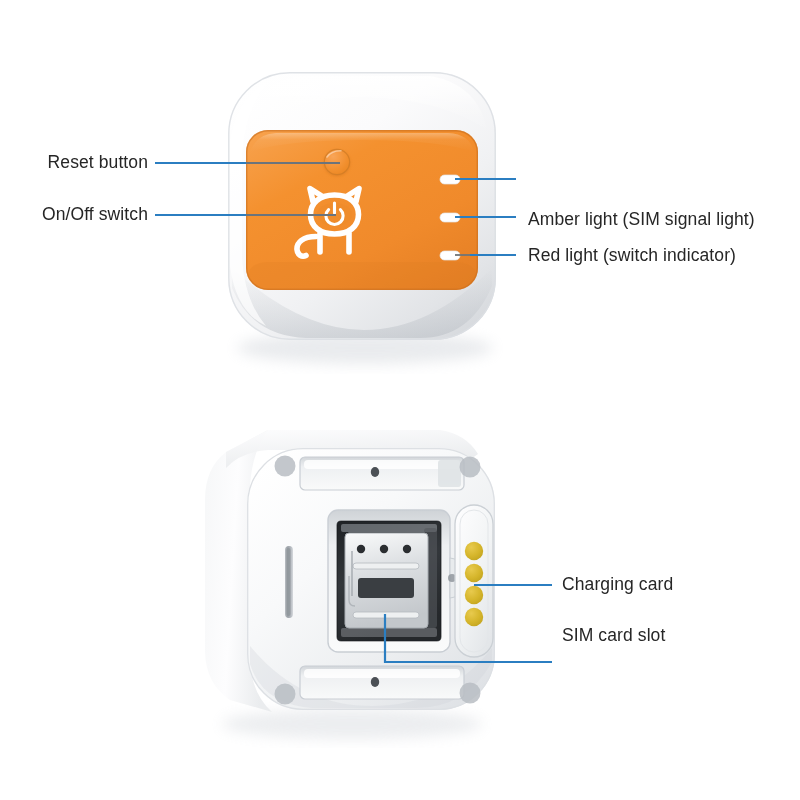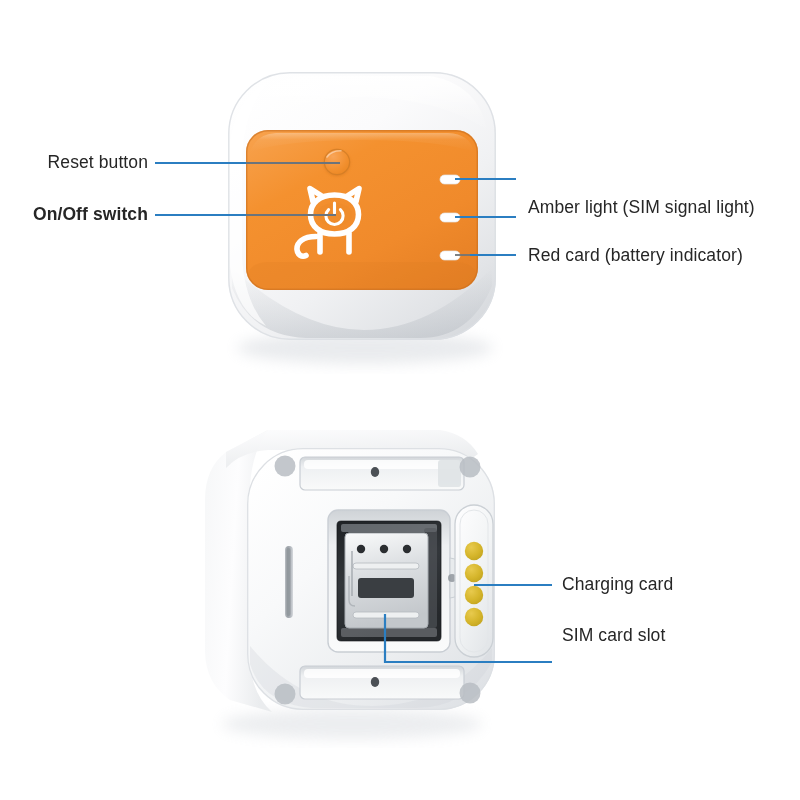--- a/index.html
+++ b/index.html
@@ -322,24 +322,24 @@
       <line x1="470" y1="255" x2="516" y2="255" stroke="#2b7ec1"></line>
 
       <line x1="474" y1="585" x2="552" y2="585" stroke="#2b7ec1"></line>
 
       <polyline points="385,614 385,662 552,662" stroke="#2b7ec1"></polyline>
     </g>
   </svg>
 
   <div class="callout-label lbl-left" style="right:652px; top:163px;">Reset button</div>
 
-  <div class="callout-label lbl-left" style="right:652px; top:215px;font-weight:bold;">On/Off switch</div>
-
-
-  <div class="callout-label lbl-right" style="left:528px; top:208px;">Amber light (SIM signal light)</div>
-
-  <div class="callout-label lbl-right" style="left:528px; top:256px;">Red card (battery indicator)</div>
+  <div class="callout-label lbl-left" style="right:652px; top:215px;">On/Off switch</div>
+
+
+  <div class="callout-label lbl-right" style="left:528px; top:220px;">Amber light (SIM signal light)</div>
+
+  <div class="callout-label lbl-right" style="left:528px; top:256px;">Red light (switch indicator)</div>
 
   <div class="callout-label lbl-right" style="left:562px; top:585px;">Charging card</div>
 
   <div class="callout-label lbl-right" style="left:562px; top:636px;">SIM card slot</div>
 
 </div>
 
 </body></html>

